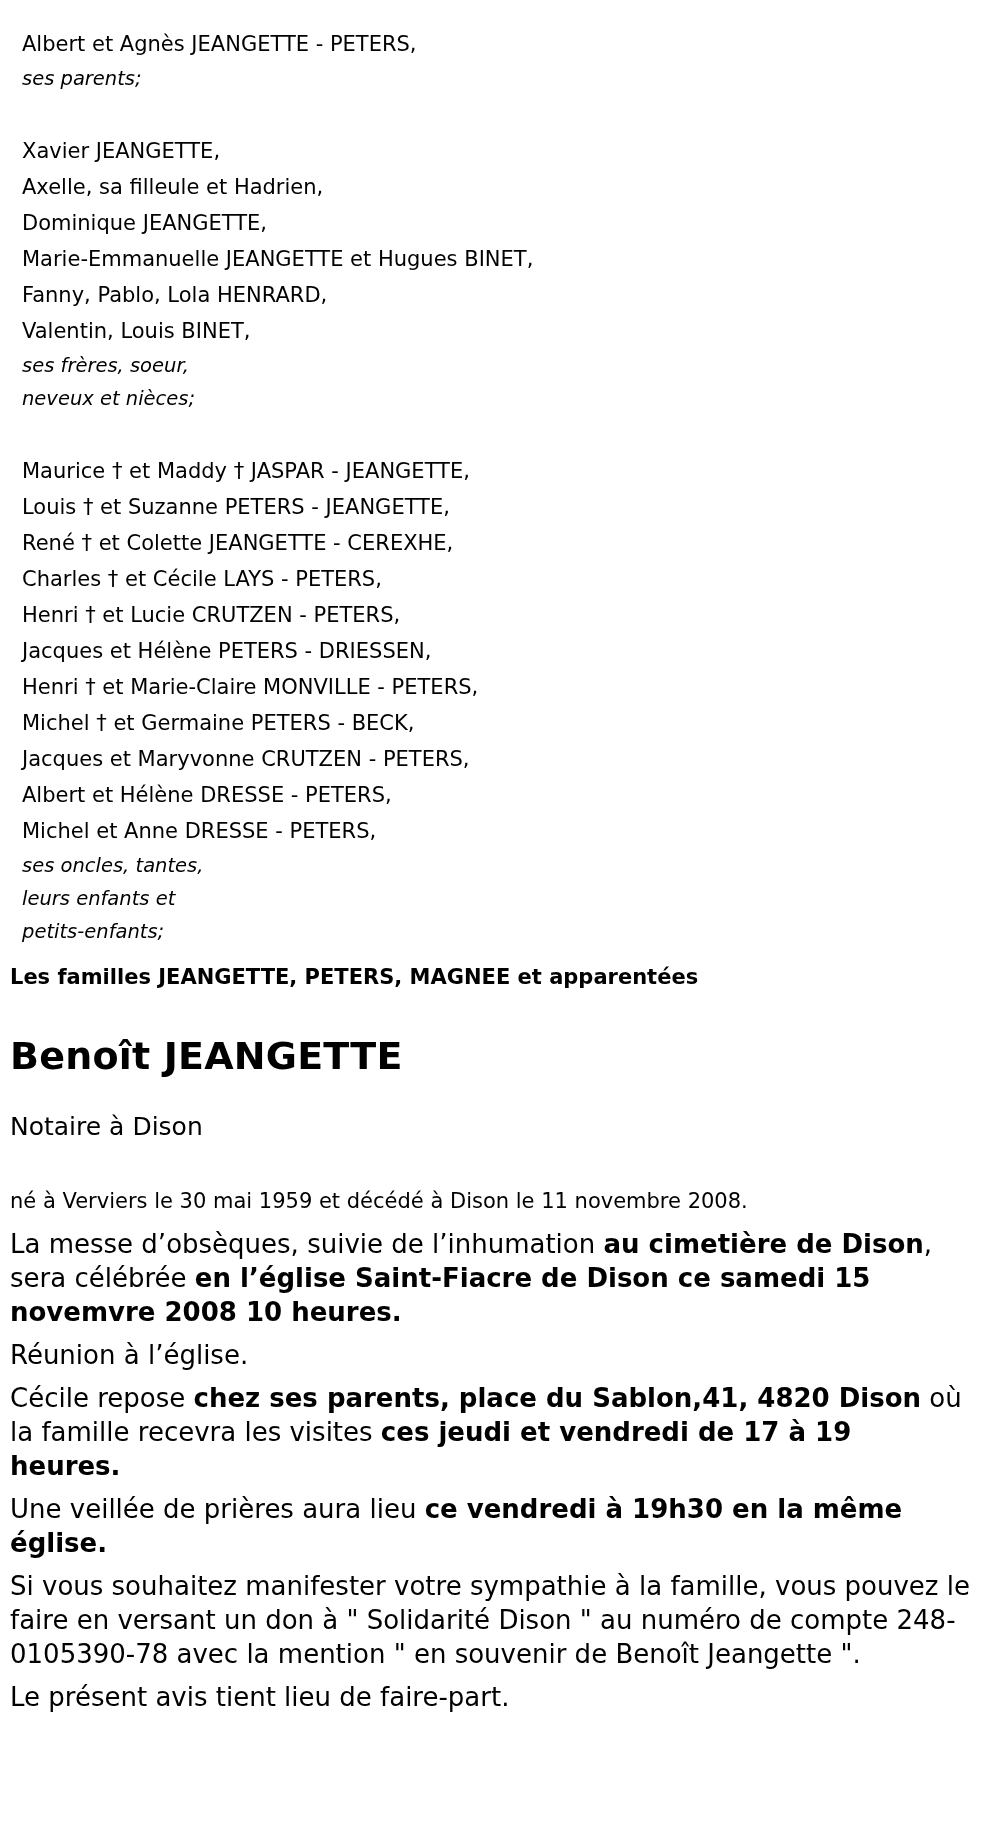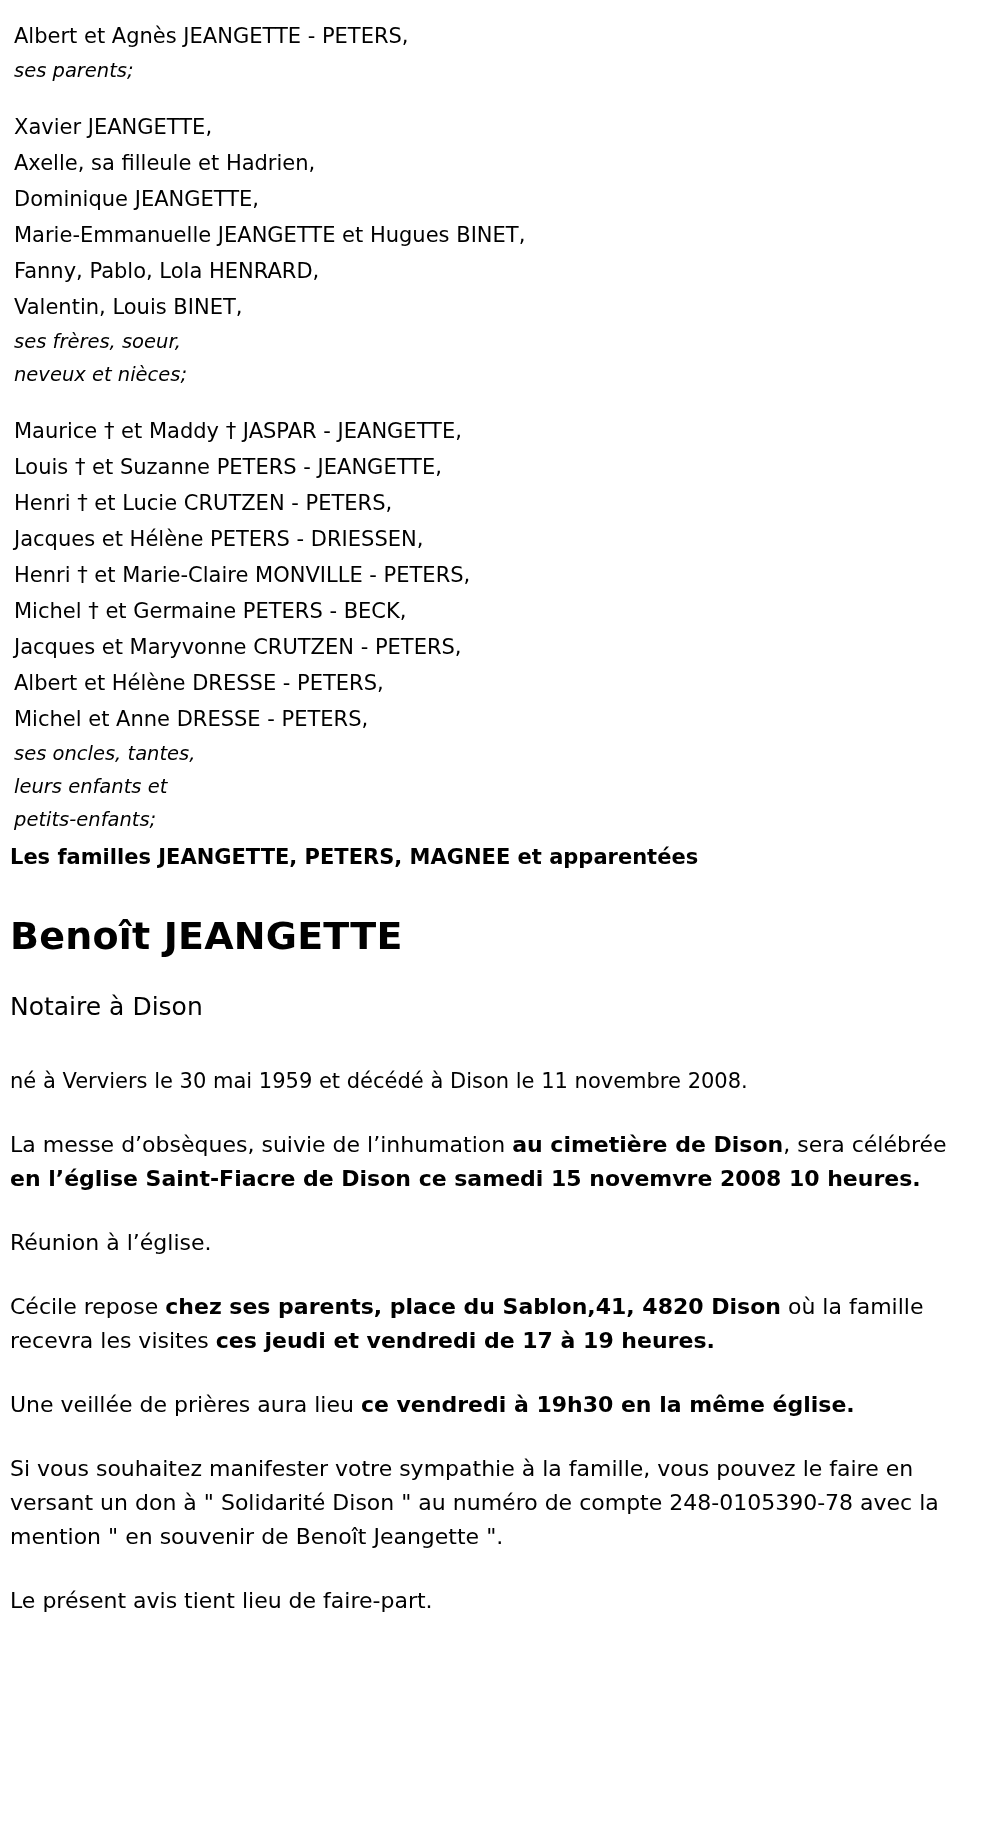--- a/index.html
+++ b/index.html
@@ -24,21 +24,21 @@
     white-space: pre-wrap;
   }
   .rel {
     font-size: 19.5px;
     line-height: 33px;
     font-style: italic;
     text-align: left;
     padding-right: 8px;
   }
   .group {
-    margin: 4px;
+    margin: 12px;
   }
   .gap-sm { height: 14px; }
   .families {
     font-size: 21px;
     line-height: 34px;
     margin-top: 2px;
     font-weight: bold;
   }
   .announce {
     font-size: 21px;
@@ -57,23 +57,23 @@
     font-size: 25px;
     line-height: 34px;
     margin-top: 34px;
   }
   .birth-death {
     font-size: 21px;
     line-height: 34px;
     margin-top: 40px;
   }
   .para {
-    font-size: 22px;
+    font-size: 26px;
     line-height: 34px;
-    margin-top: 30px;
+    margin-top: 9px;
     max-width: 960px;
   }
   .para b, .para strong { font-weight: bold; }
 </style>
 </head>
 <body>
 
 <div class="page">
 
   <div class="group">
@@ -92,20 +92,22 @@
     <div class="line">Valentin, Louis BINET,</div>
     <div class="rel">ses frères, soeur,</div>
     <div class="rel">neveux et nièces;</div>
   </div>
 
   <div class="gap-sm"></div>
 
   <div class="group">
     <div class="line">Maurice † et Maddy † JASPAR - JEANGETTE,</div>
     <div class="line">Louis † et Suzanne PETERS - JEANGETTE,</div>
+    <div class="line">René † et Colette JEANGETTE - CEREXHE,</div>
+    <div class="line">Charles † et Cécile LAYS - PETERS,</div>
     <div class="line">Henri † et Lucie CRUTZEN - PETERS,</div>
     <div class="line">Jacques et Hélène PETERS - DRIESSEN,</div>
     <div class="line">Henri † et Marie-Claire MONVILLE - PETERS,</div>
     <div class="line">Michel † et Germaine PETERS - BECK,</div>
     <div class="line">Jacques et Maryvonne CRUTZEN - PETERS,</div>
     <div class="line">Albert et Hélène DRESSE - PETERS,</div>
     <div class="line">Michel et Anne DRESSE - PETERS,</div>
     <div class="rel">ses oncles, tantes,</div>
     <div class="rel">leurs enfants et</div>
     <div class="rel">petits-enfants;</div>

